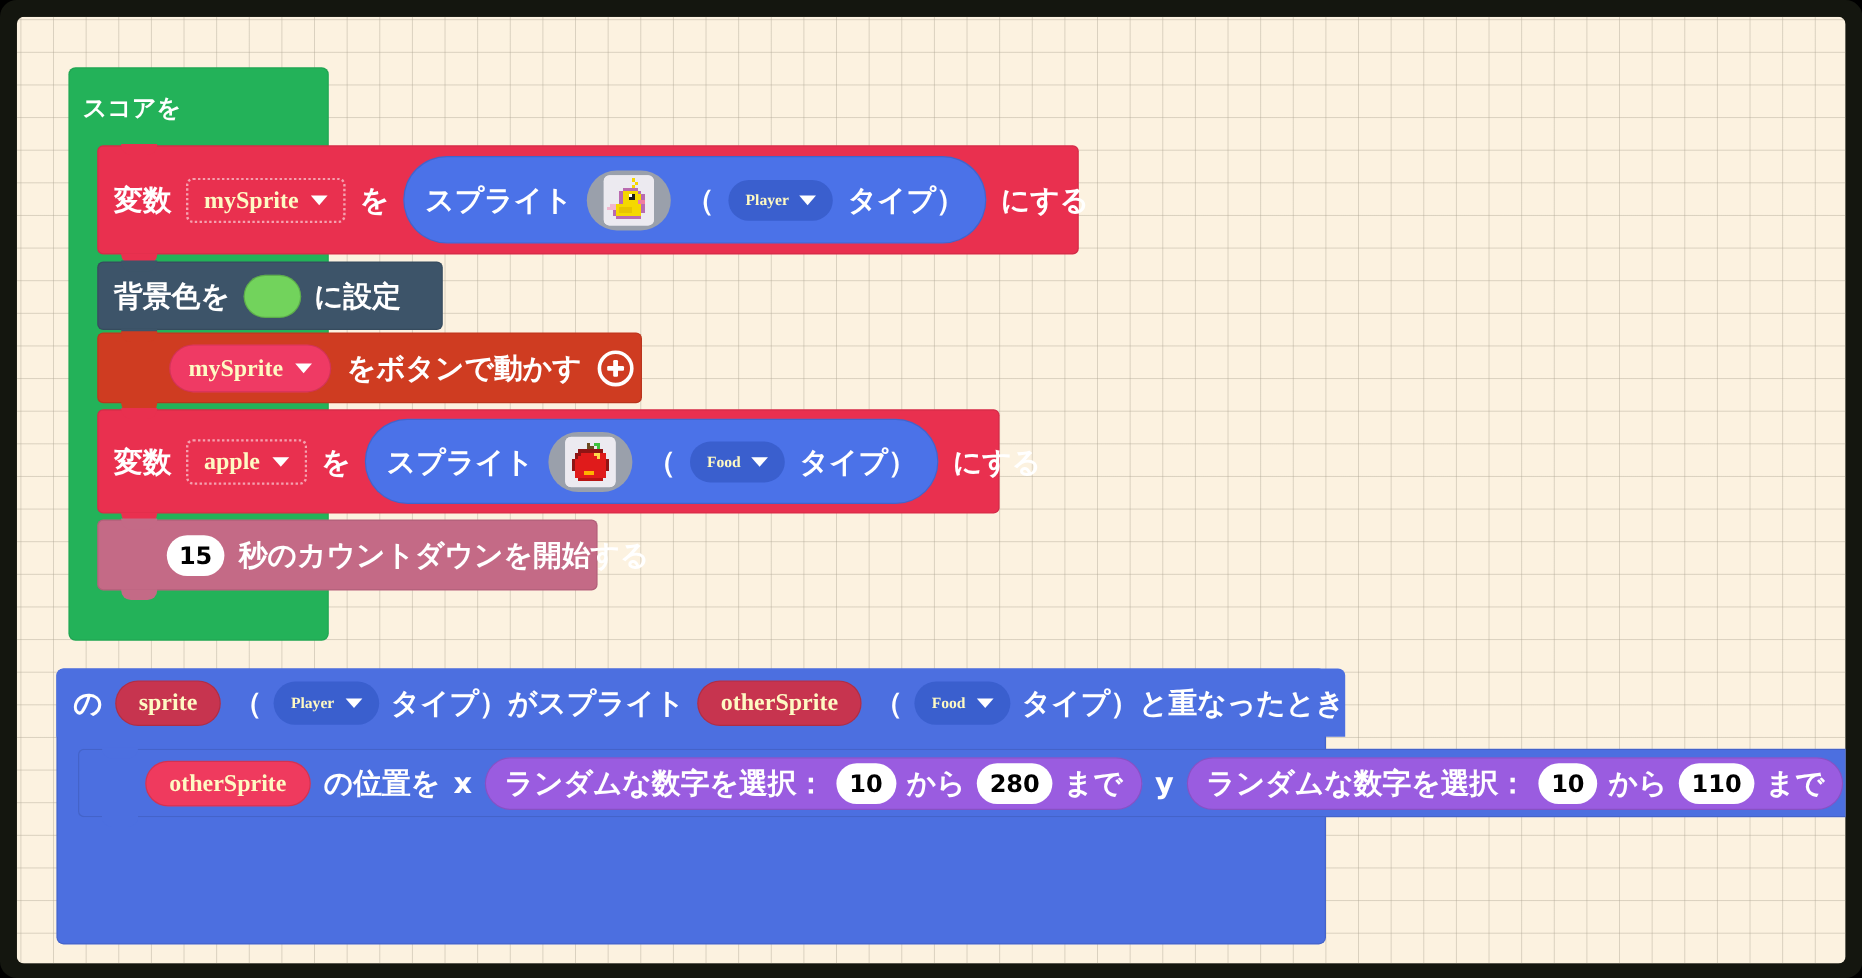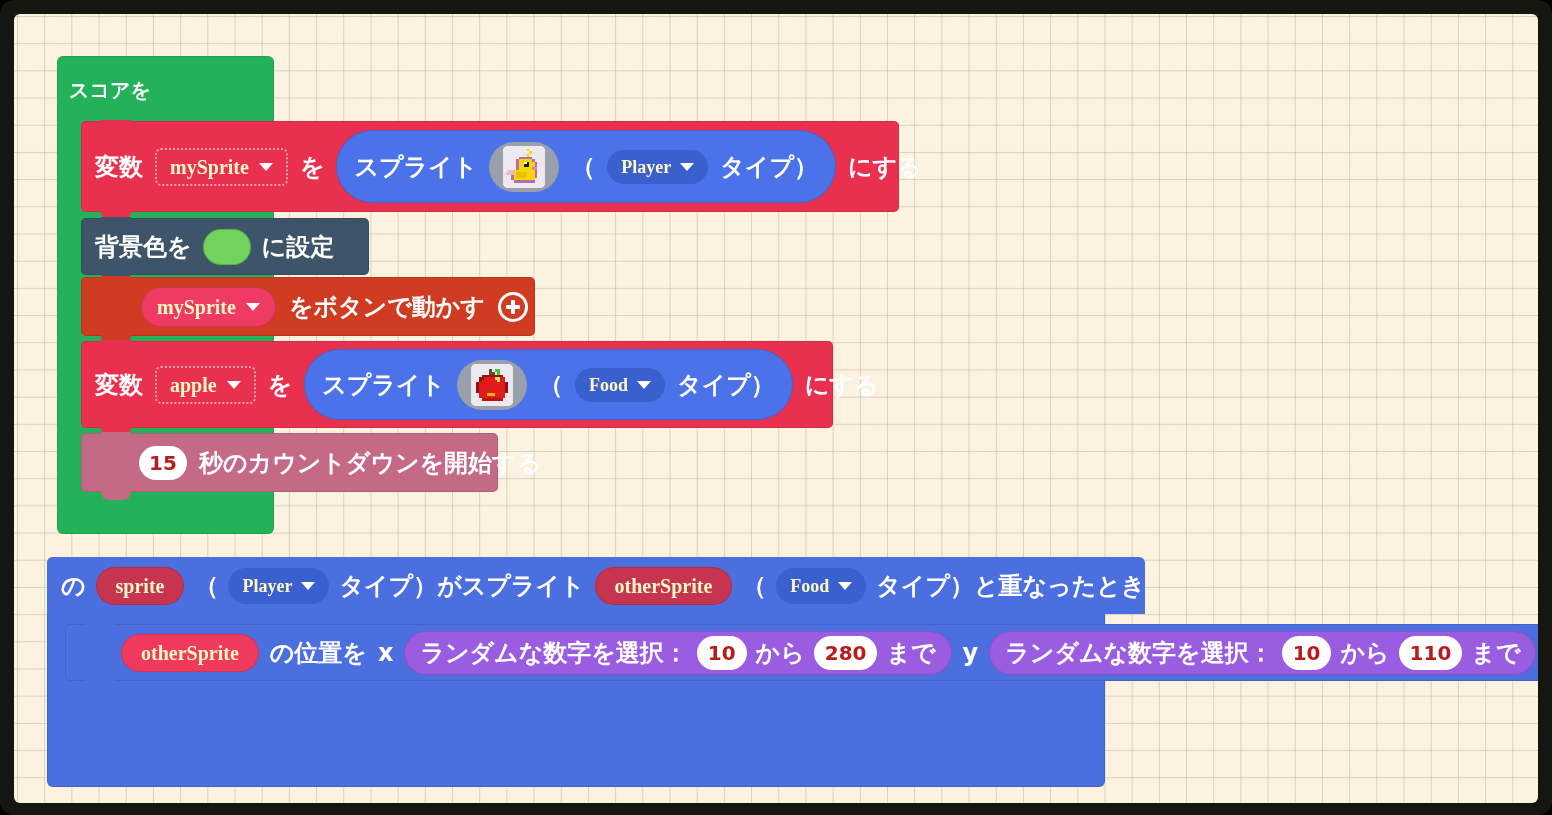--- a/index.html
+++ b/index.html
@@ -124,21 +124,21 @@
   
   .dropdown {
     display: inline-flex;
     align-items: center;
     gap: 9px;
     border-radius: 999px;
     padding: 0 14px;
     height: 34px;
     box-sizing: border-box;
   }
-  .dropdown .mono, .dropdown .btxt { font-size: 18px; }
+  .dropdown .mono, .dropdown .btxt { font-size: 13px; }
   .caret {
     width: 0; height: 0;
     border-left: 7px solid transparent;
     border-right: 7px solid transparent;
     border-top: 8px solid #fff;
     flex: 0 0 auto;
   }
 
   
   .varfield {
@@ -156,21 +156,21 @@
   .numfield {
     display: inline-flex;
     align-items: center;
     justify-content: center;
     background: #fff;
     border-radius: 999px;
     height: 34px;
     min-width: 48px;
     padding: 0 11px;
     box-sizing: border-box;
-    color: #b91c1c;
+    color: #000000;
     font-size: 20px;
     font-weight: bold;
     font-family: "DejaVu Sans", "Liberation Sans", sans-serif;
   }
 
   
   .swatch {
     width: 48px;
     height: 36px;
     border-radius: 999px;

